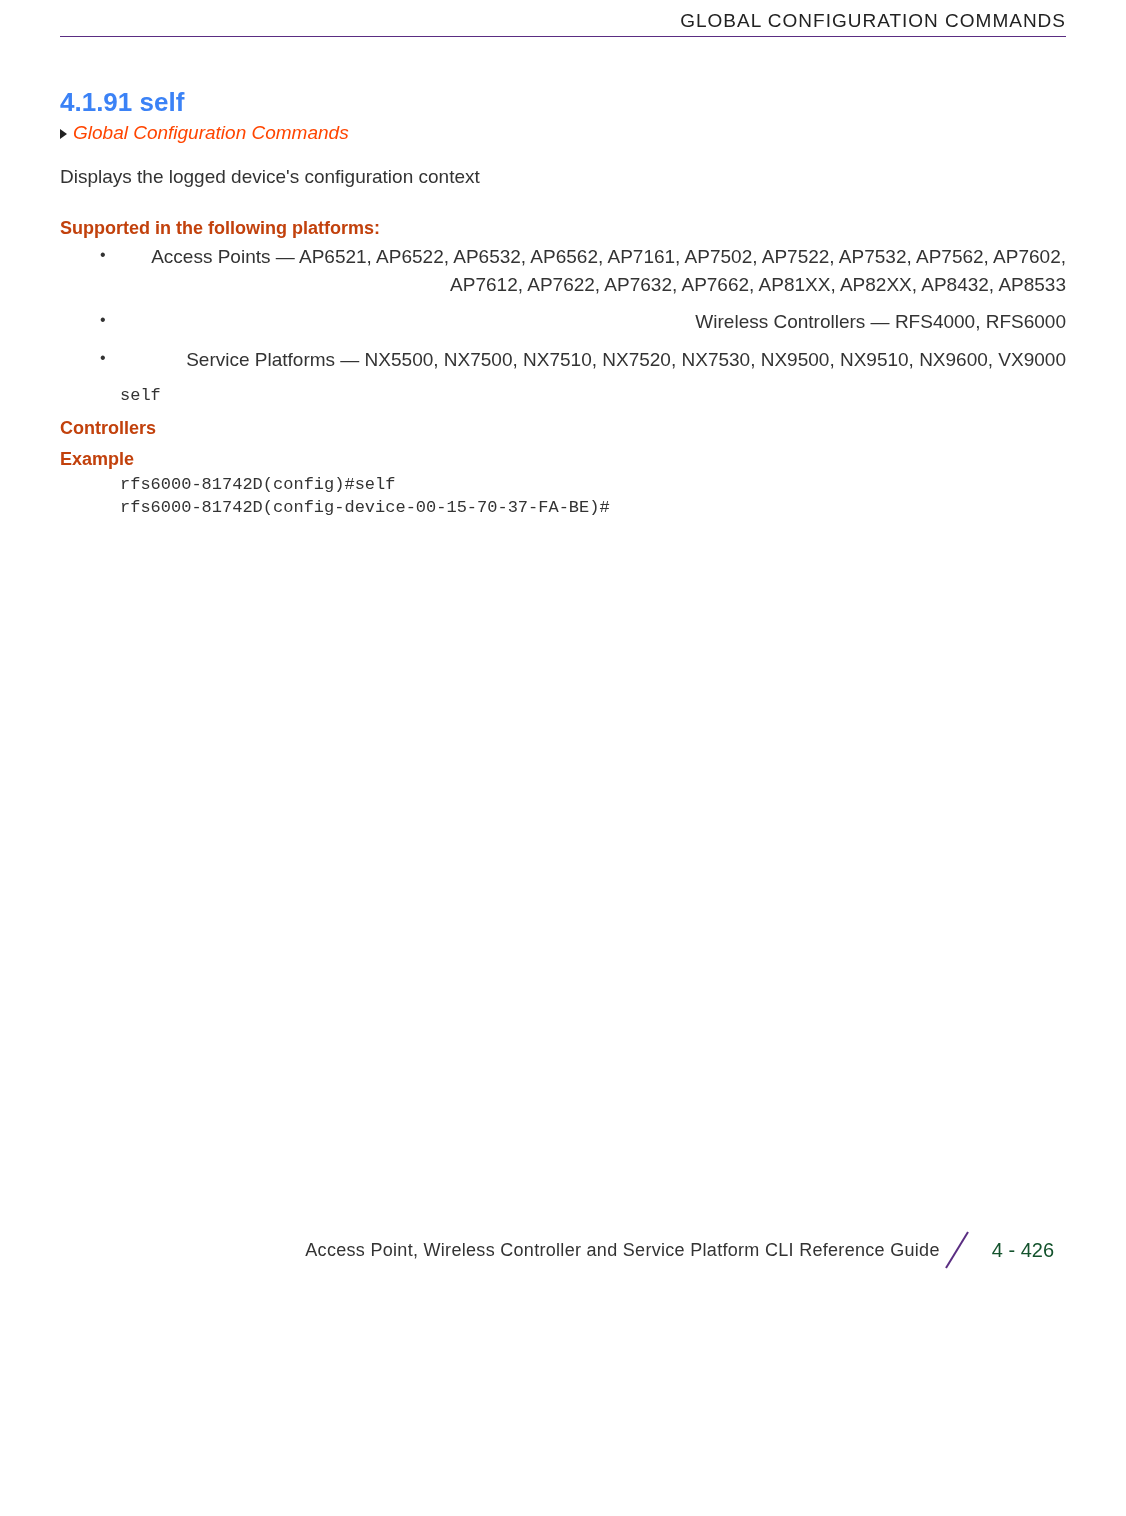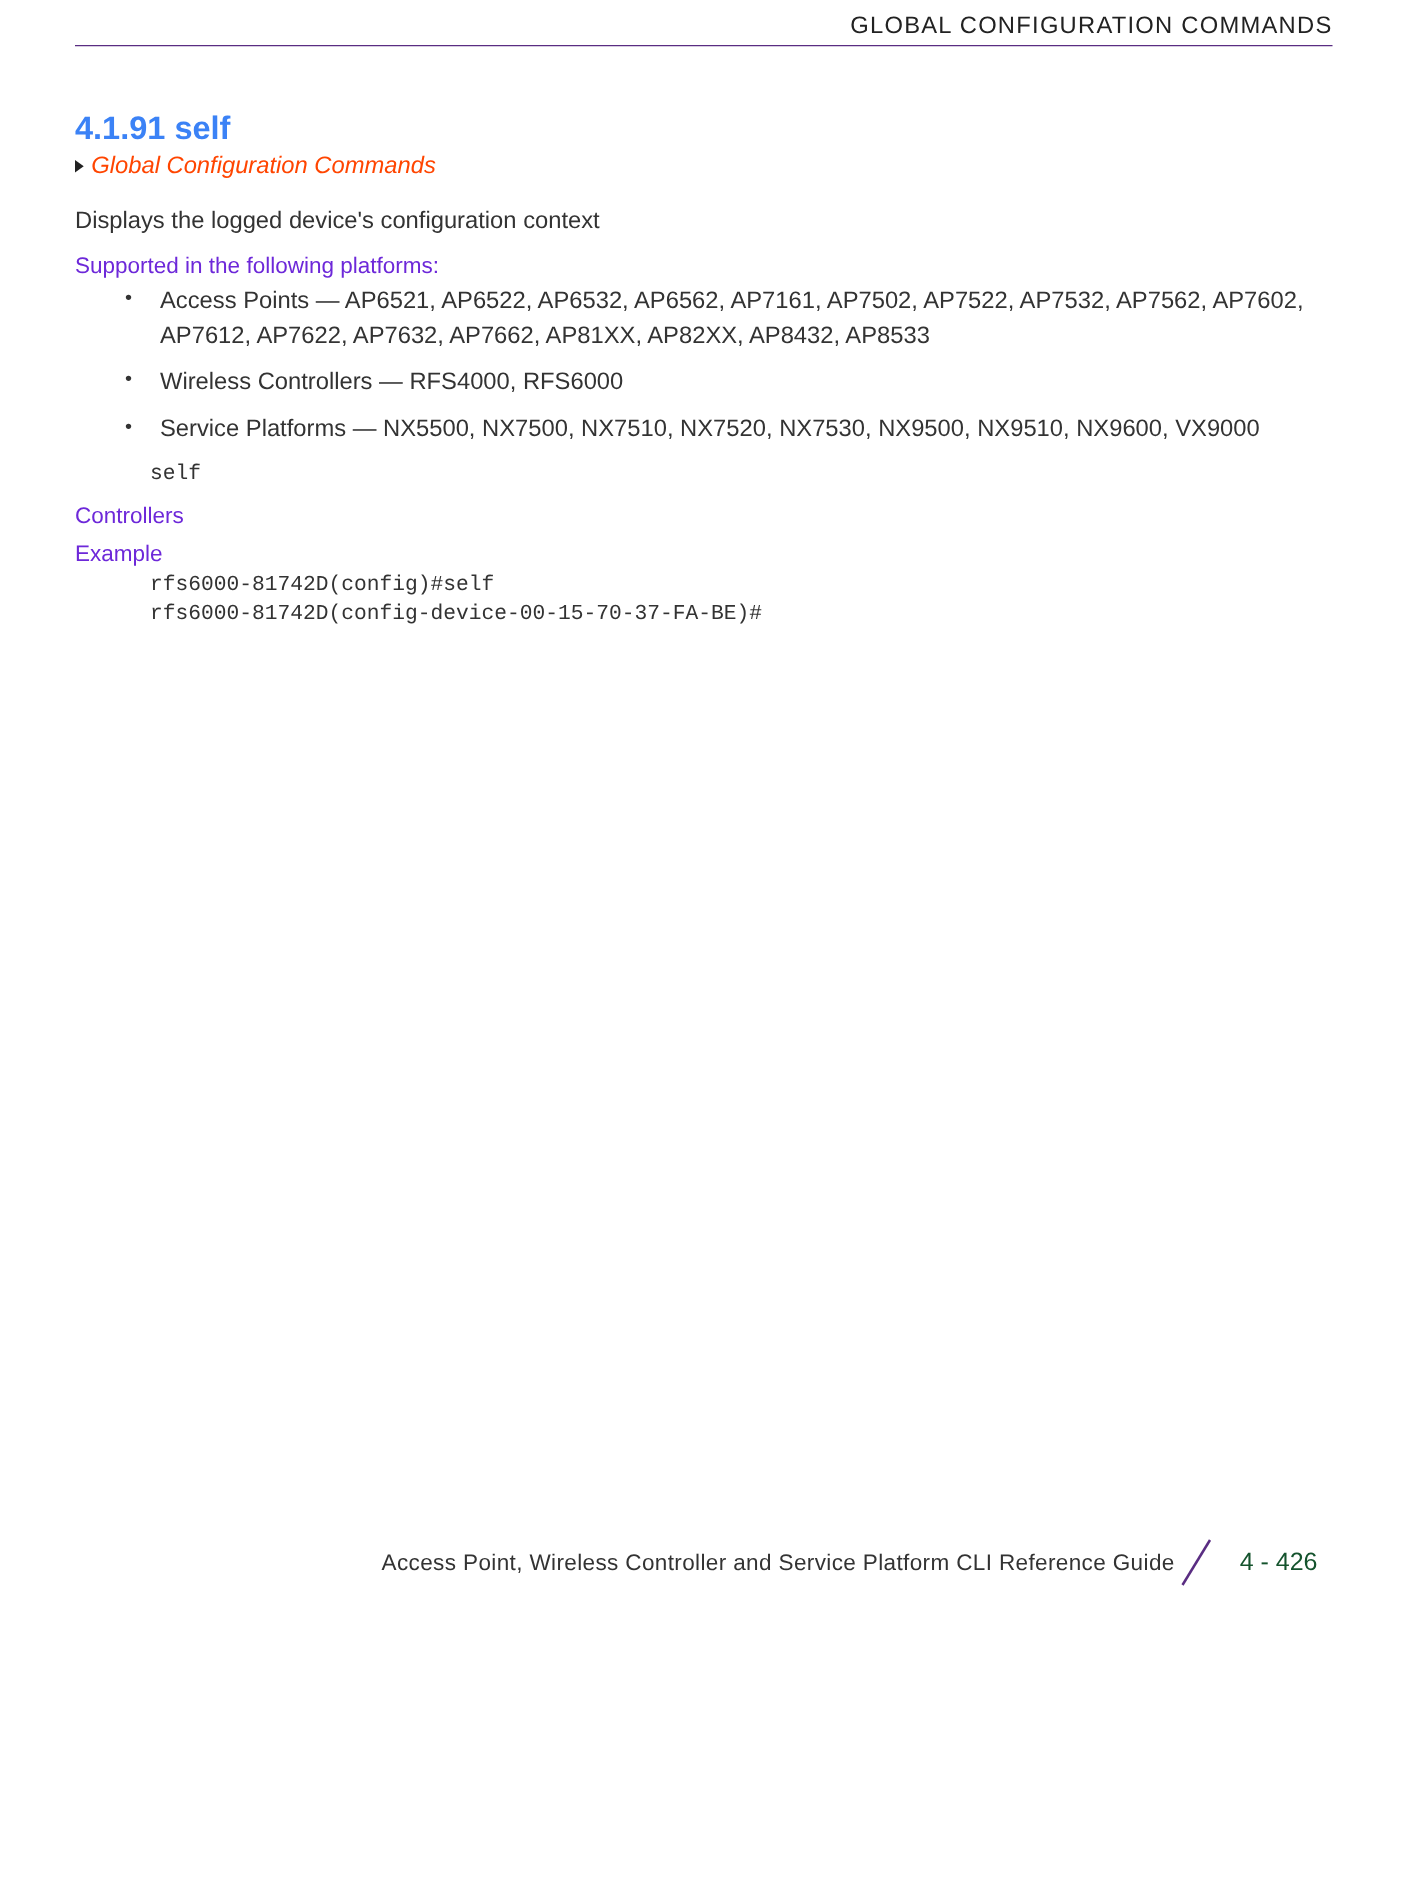--- a/index.html
+++ b/index.html
@@ -48,34 +48,35 @@
   .breadcrumb .arrow {
     display: inline-block;
     width: 0; height: 0;
     border-top: 5px solid transparent;
     border-bottom: 5px solid transparent;
     border-left: 7px solid #222;
     margin-right: 6px;
     vertical-align: middle;
   }
   .intro {
-    margin: 0 0 14px 0;
+    margin: 0 0 30px 0;
     font-size: 19px;
     color: #333;
   }
   .subhead {
-    font-weight: 400;
+    font-weight: 700;
     font-size: 18px;
     margin: 10px 0 4px 0;
-    color: #6d28d9;
+    color: #c2410c;
   }
   ul.platforms {
     list-style: none;
     padding: 0 0 0 40px;
     margin: 4px 0 12px 0;
+    text-align: right;
   }
   ul.platforms li {
     position: relative;
     padding-left: 28px;
     margin-bottom: 10px;
     line-height: 1.45;
     font-size: 19px;
     color: #333;
   }
   ul.platforms li::before {

